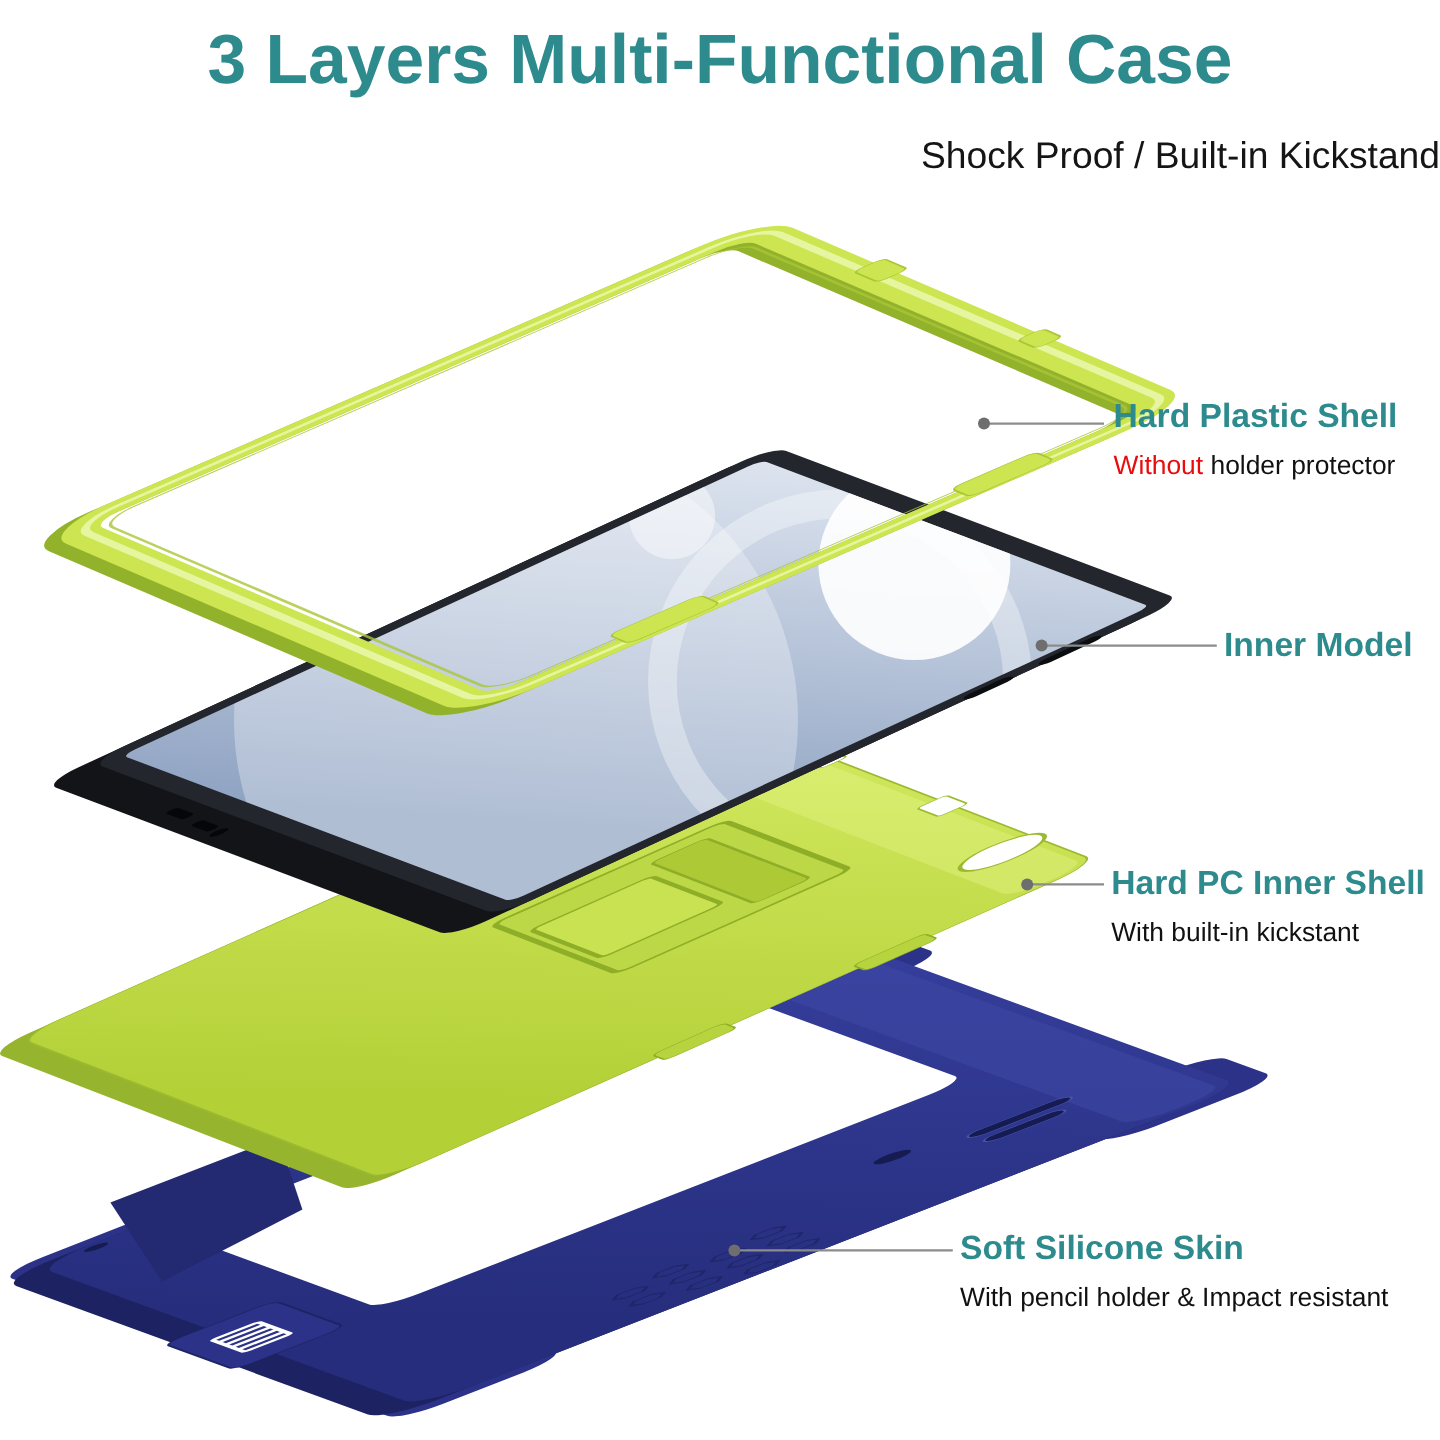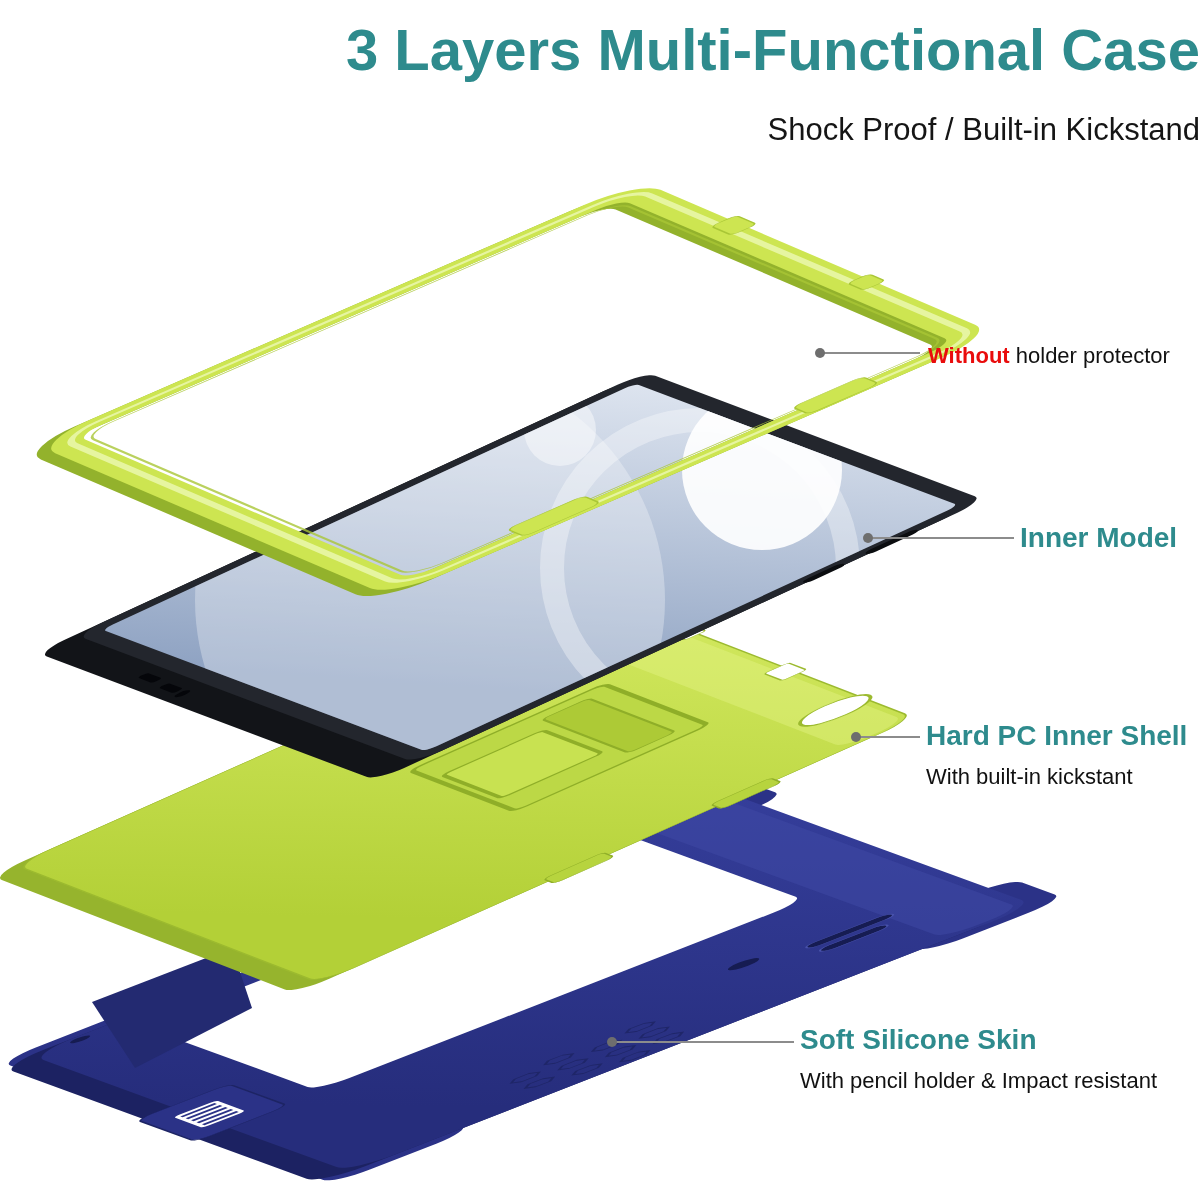--- a/index.html
+++ b/index.html
@@ -1,30 +1,30 @@
 <!DOCTYPE html>
 <html style="--teal: #2e8b8d; --red: #e90c0c; --lime: #cde551; --shell_green: #bcd846; --navy: #2b3287;"><head>
 <meta charset="utf-8">
 <style>
   * { margin:0; padding:0; box-sizing:border-box; }
   html,body { width:1200px; height:1200px; background:#ffffff; font-family:"Liberation Sans", sans-serif; }
   .stage { position:relative; width:1200px; height:1200px; background:#fff; overflow:hidden; }
   .stage > svg { position:absolute; left:0; top:0; }
   .title {
     position:absolute; top:16px; left:0; width:100%;
-    text-align:right; font-size:58px; font-weight:700; color:var(--teal,#2e8b8d);
+    text-align:center; font-size:58px; font-weight:700; color:var(--teal,#2e8b8d);
   }
   .subtitle {
     position:absolute; top:112px; left:0; width:100%;
     text-align:right; font-size:31px; font-weight:400; color:#151515;
   }
   .ann { position:absolute; }
   .ann .label { font-size:28px; font-weight:700; color:var(--teal,#2e8b8d); white-space:nowrap; }
   .ann .note  { font-size:22px; color:#111; margin-top:12px; white-space:nowrap; }
-  .ann .note .em { color:var(--red,#e90c0c); font-weight:700; }
+  .ann .note .em { color:var(--red,#e90c0c); font-weight:400; }
   #ann-shell  { left:928px;  top:331px; }
   #ann-tablet { left:1020px; top:522px; }
   #ann-inner  { left:926px;  top:720px; }
   #ann-skin   { left:800px;  top:1024px; }
 </style>
 </head>
 <body>
 
 <div class="stage">
 
@@ -139,20 +139,21 @@
       <circle cx="868" cy="538" r="5"></circle>
       <circle cx="856" cy="737" r="5"></circle>
       <circle cx="612" cy="1042" r="5"></circle>
     </g>
   </svg>
 
   <h1 class="title">3 Layers Multi-Functional Case</h1>
   <div class="subtitle">Shock Proof / Built-in Kickstand</div>
 
   <div class="ann" id="ann-shell">
+    <div class="label">Hard Plastic Shell</div>
     <div class="note"><span class="em">Without</span><span> holder protector</span></div>
   </div>
 
   <div class="ann" id="ann-tablet">
     <div class="label">Inner Model</div>
   </div>
 
   <div class="ann" id="ann-skin">
     <div class="label">Soft Silicone Skin</div>
     <div class="note">With pencil holder &amp; Impact resistant</div>

